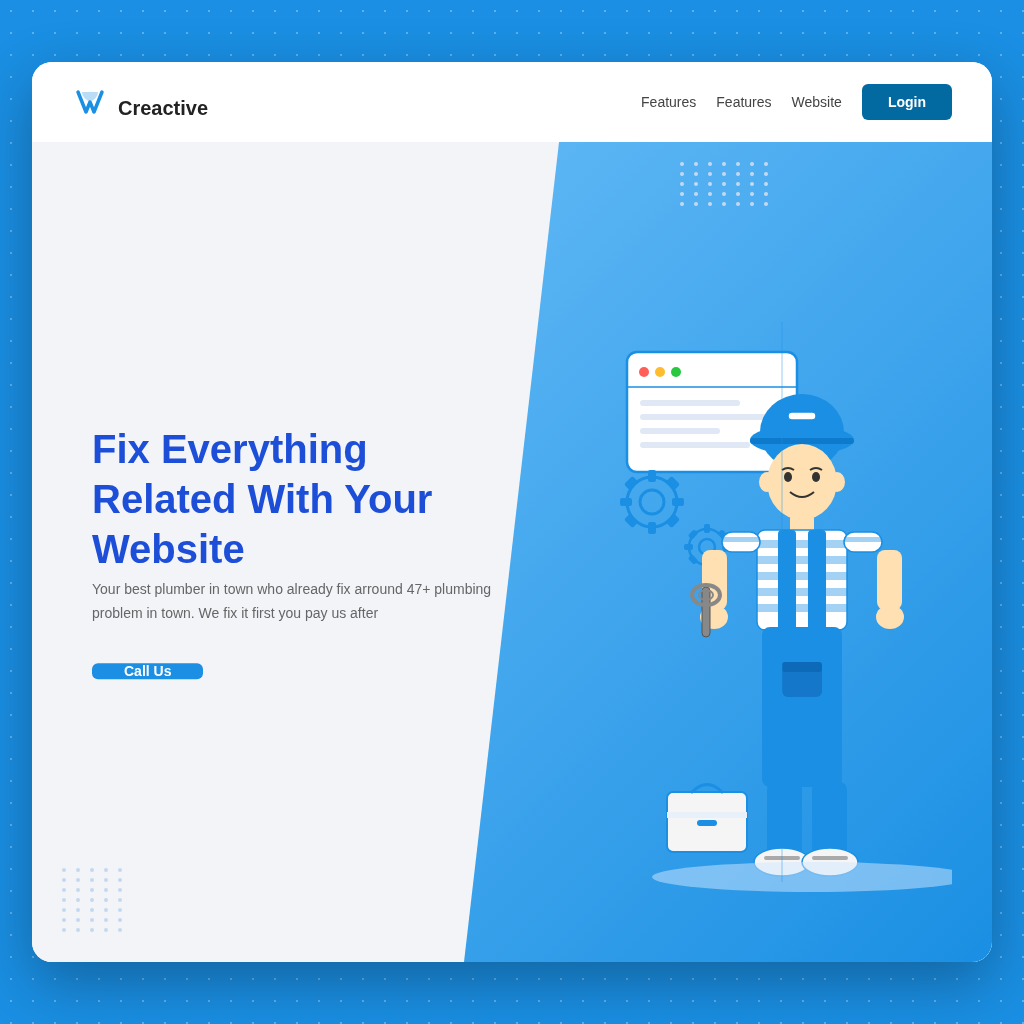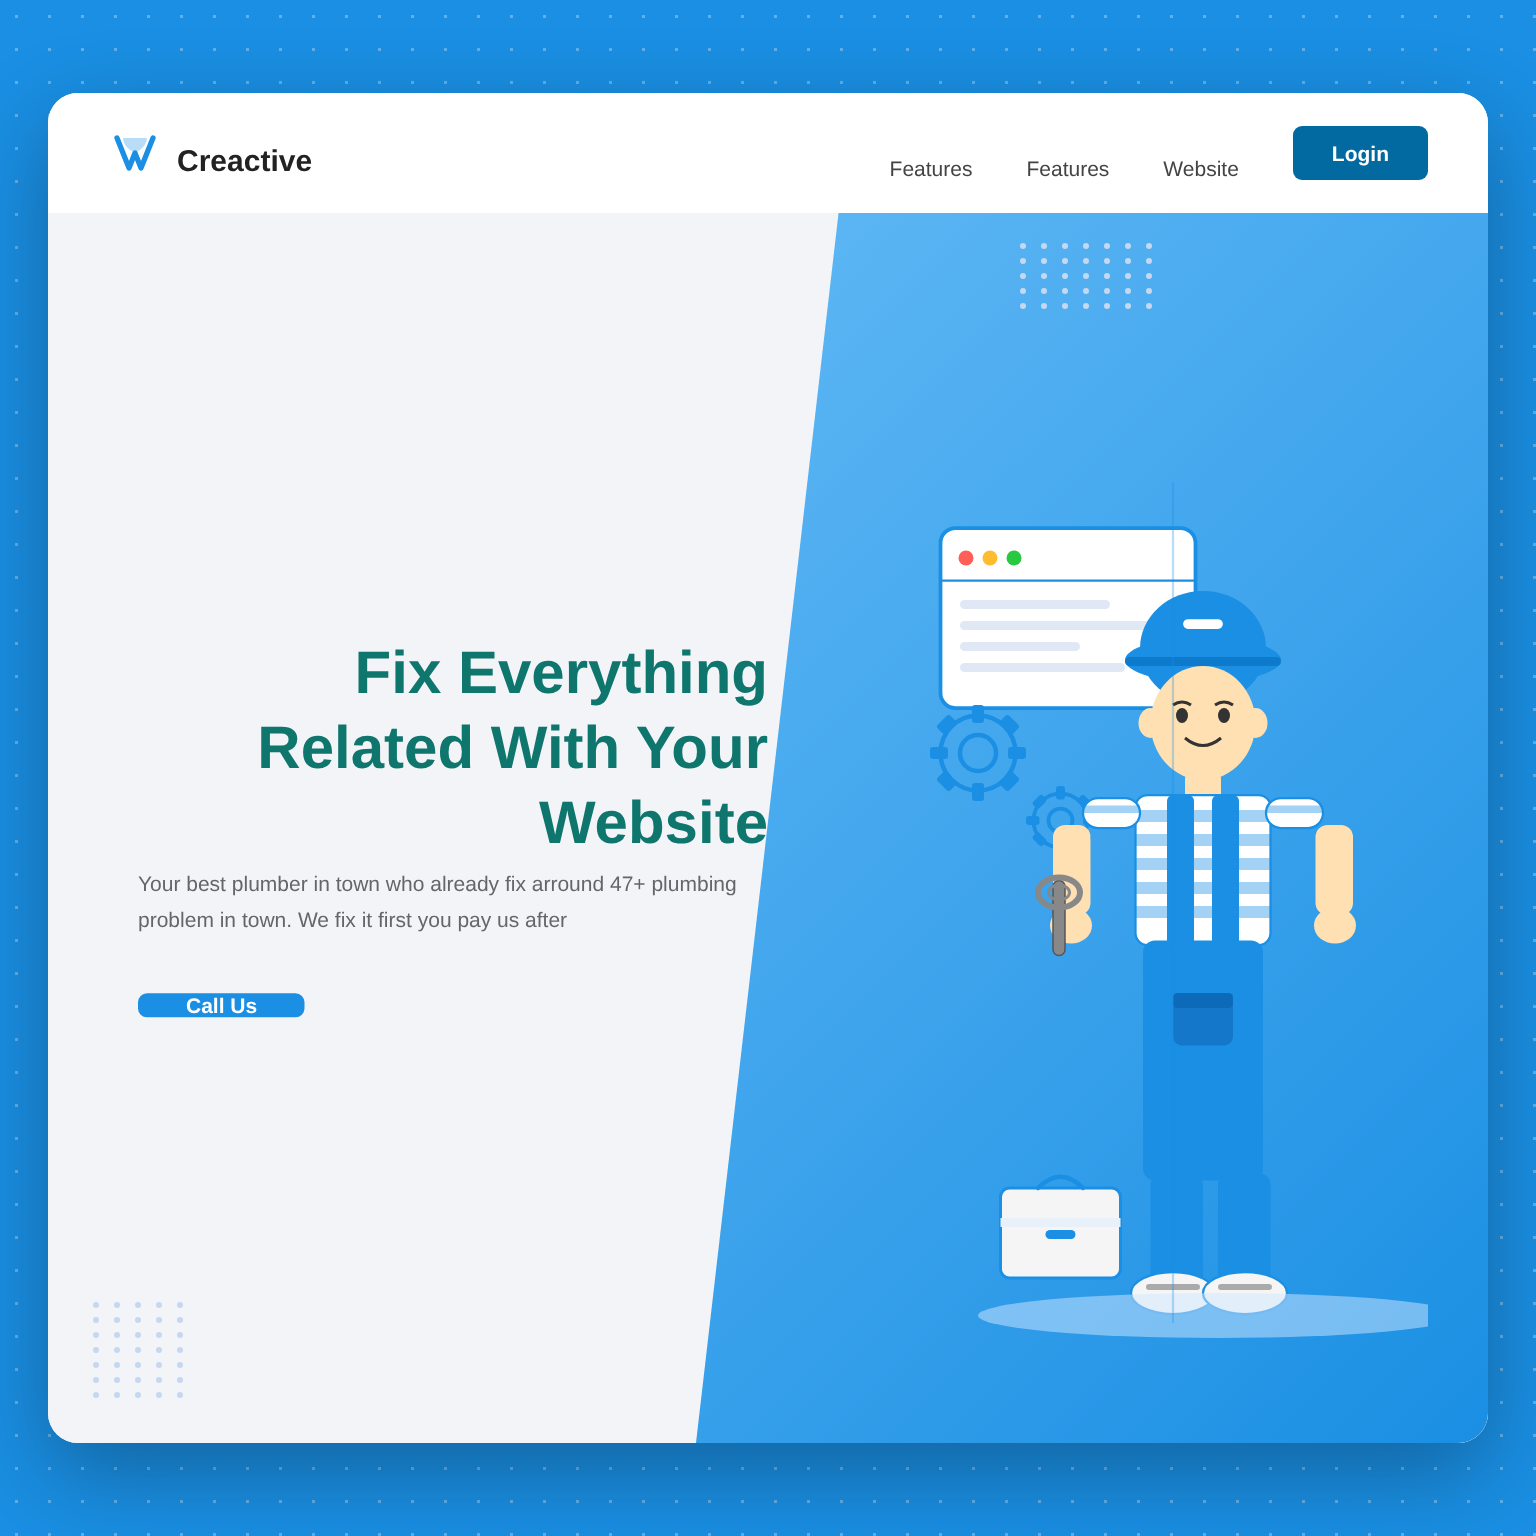--- a/index.html
+++ b/index.html
@@ -60,22 +60,22 @@
     }
 
     .logo-text {
       font-size: 20px;
       font-weight: 700;
       color: #222;
     }
 
     .nav {
       display: flex;
-      align-items: flex-end;
-      gap: 36px;
+      align-items: center;
+      gap: 20px;
     }
 
     .nav-link {
       font-size: 14px;
       color: #444;
       cursor: pointer;
       text-decoration: none;
     }
 
     .login-btn {
@@ -115,24 +115,23 @@
       left: 60px;
       top: 50%;
       transform: translateY(-50%);
       max-width: 420px;
       z-index: 5;
     }
 
     .hero-title {
       font-size: 40px;
       font-weight: 800;
-      color: #0f766e;
+      color: #1d4ed8;
       line-height: 1.25;
       margin-bottom: 4px;
-      text-align: right;
     }
 
     .hero-subtitle {
       font-size: 14px;
       color: #666;
       line-height: 1.7;
       margin-bottom: 36px;
     }
 
     .cta-btn {

